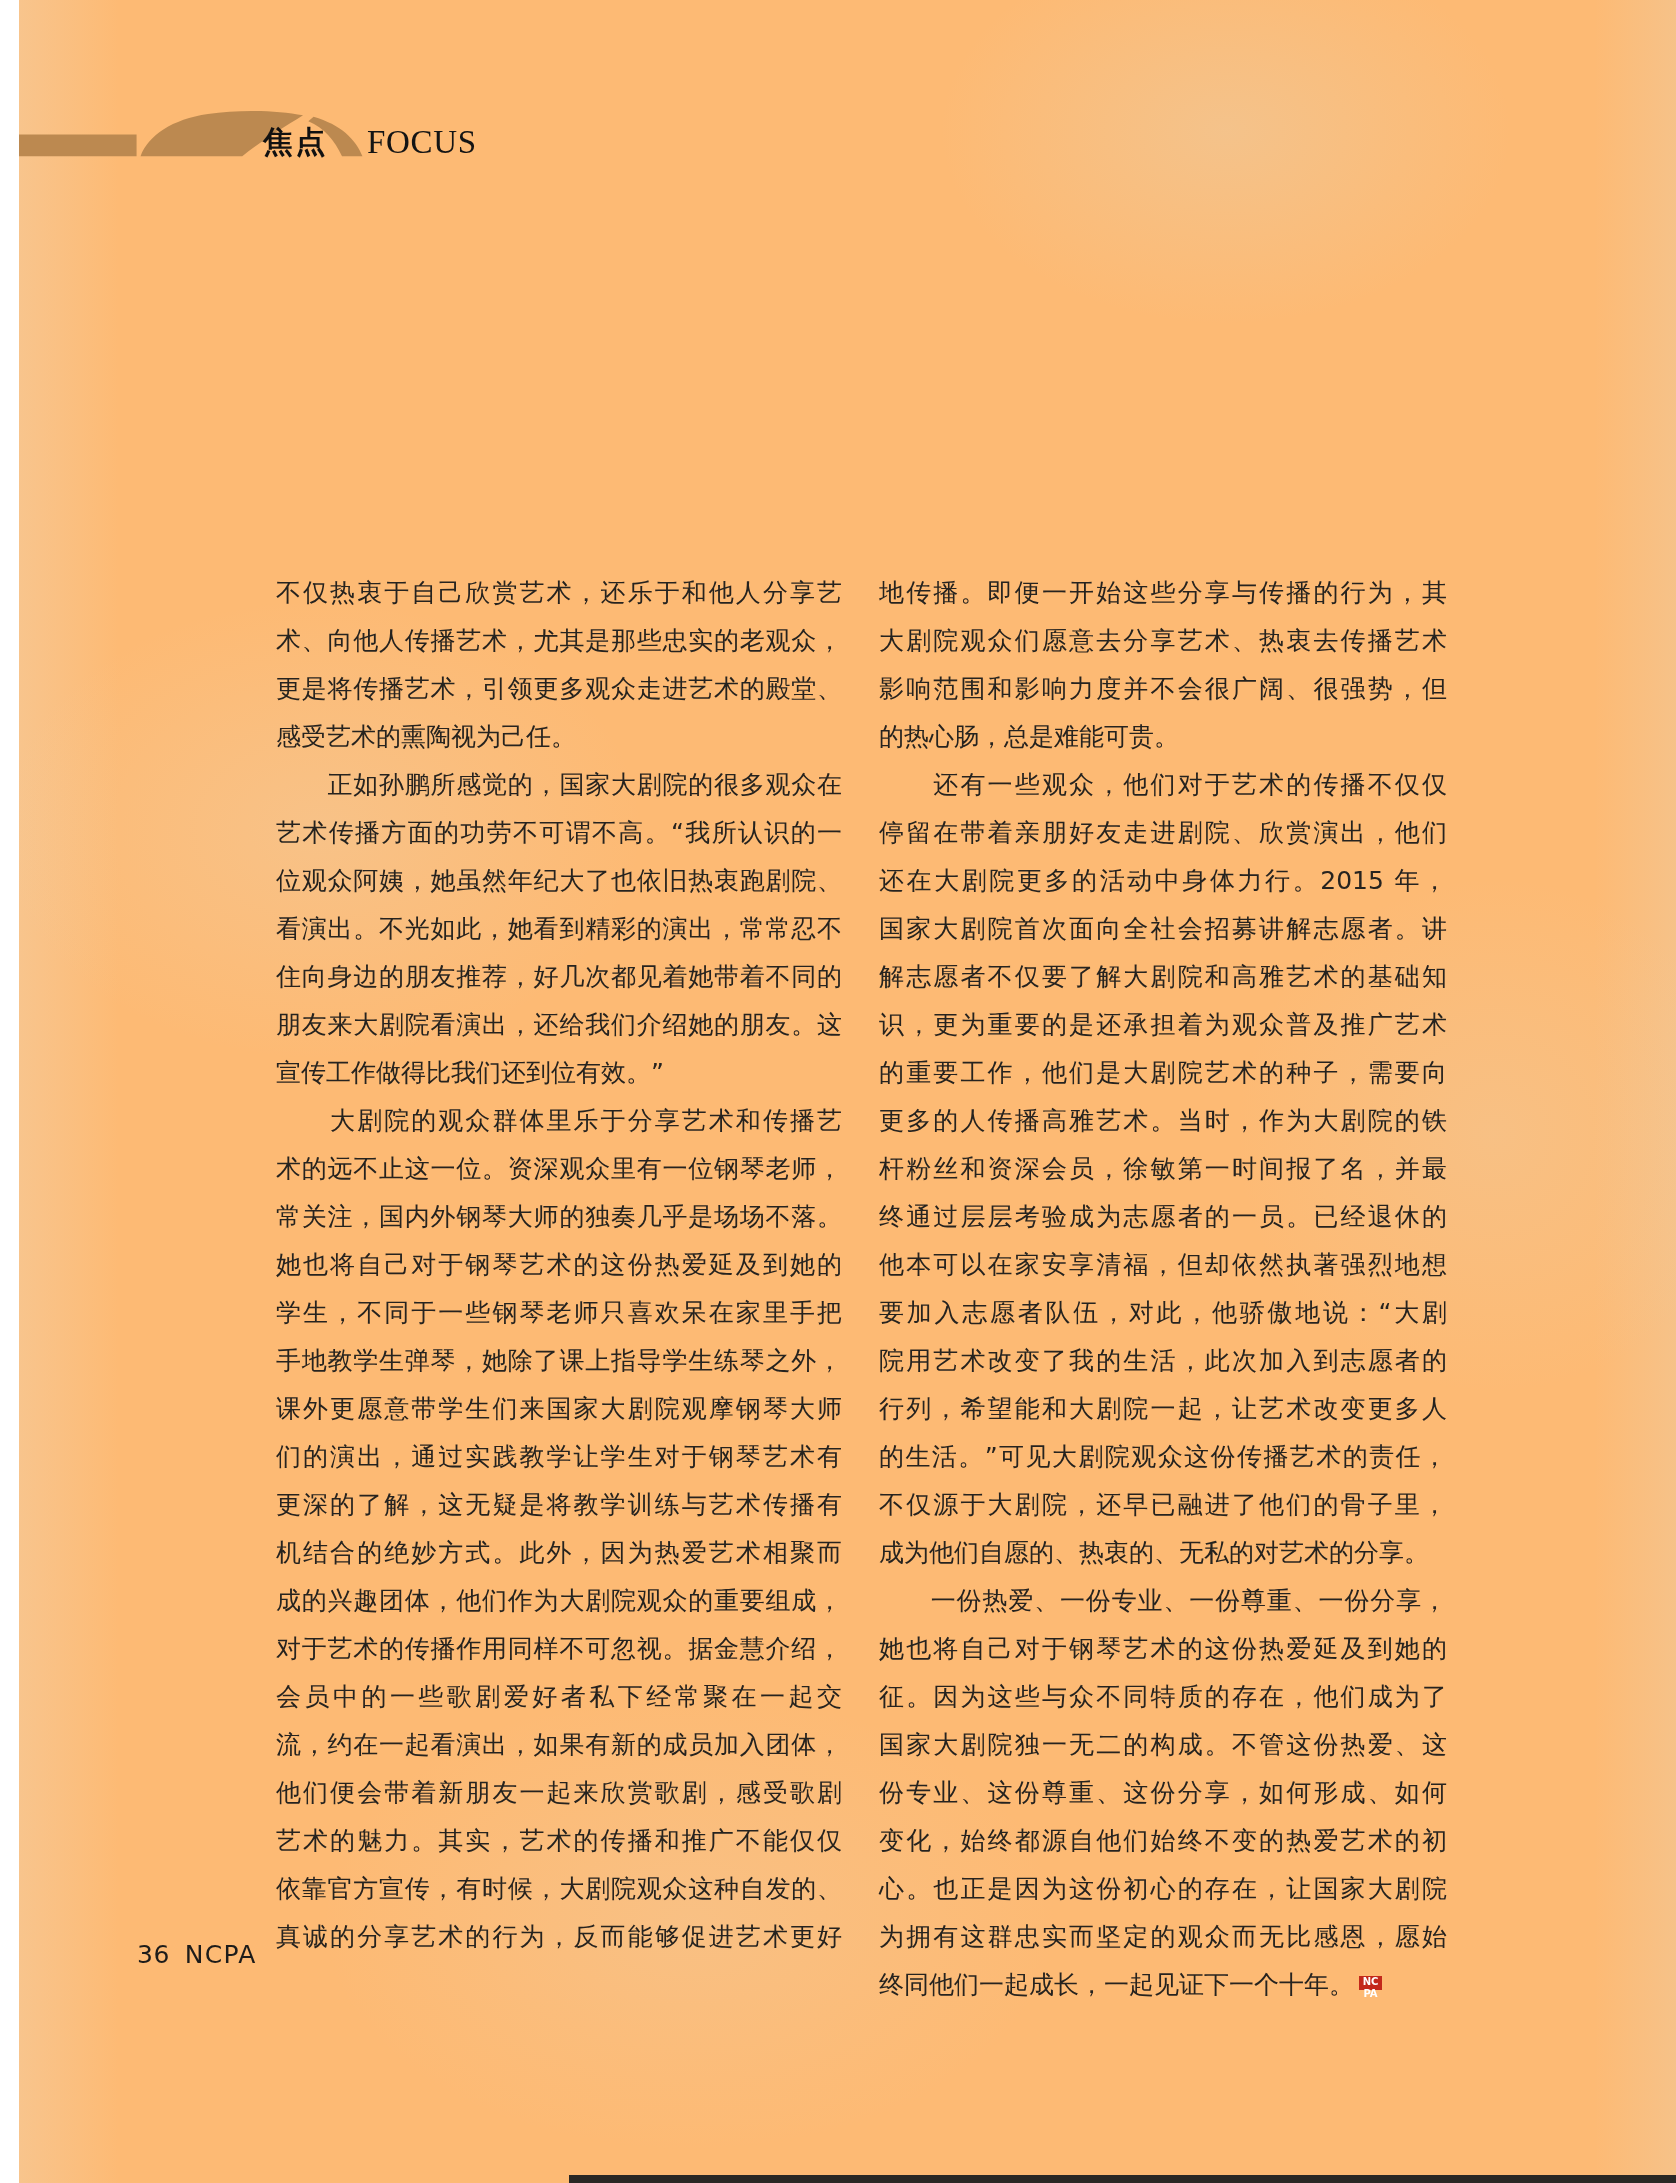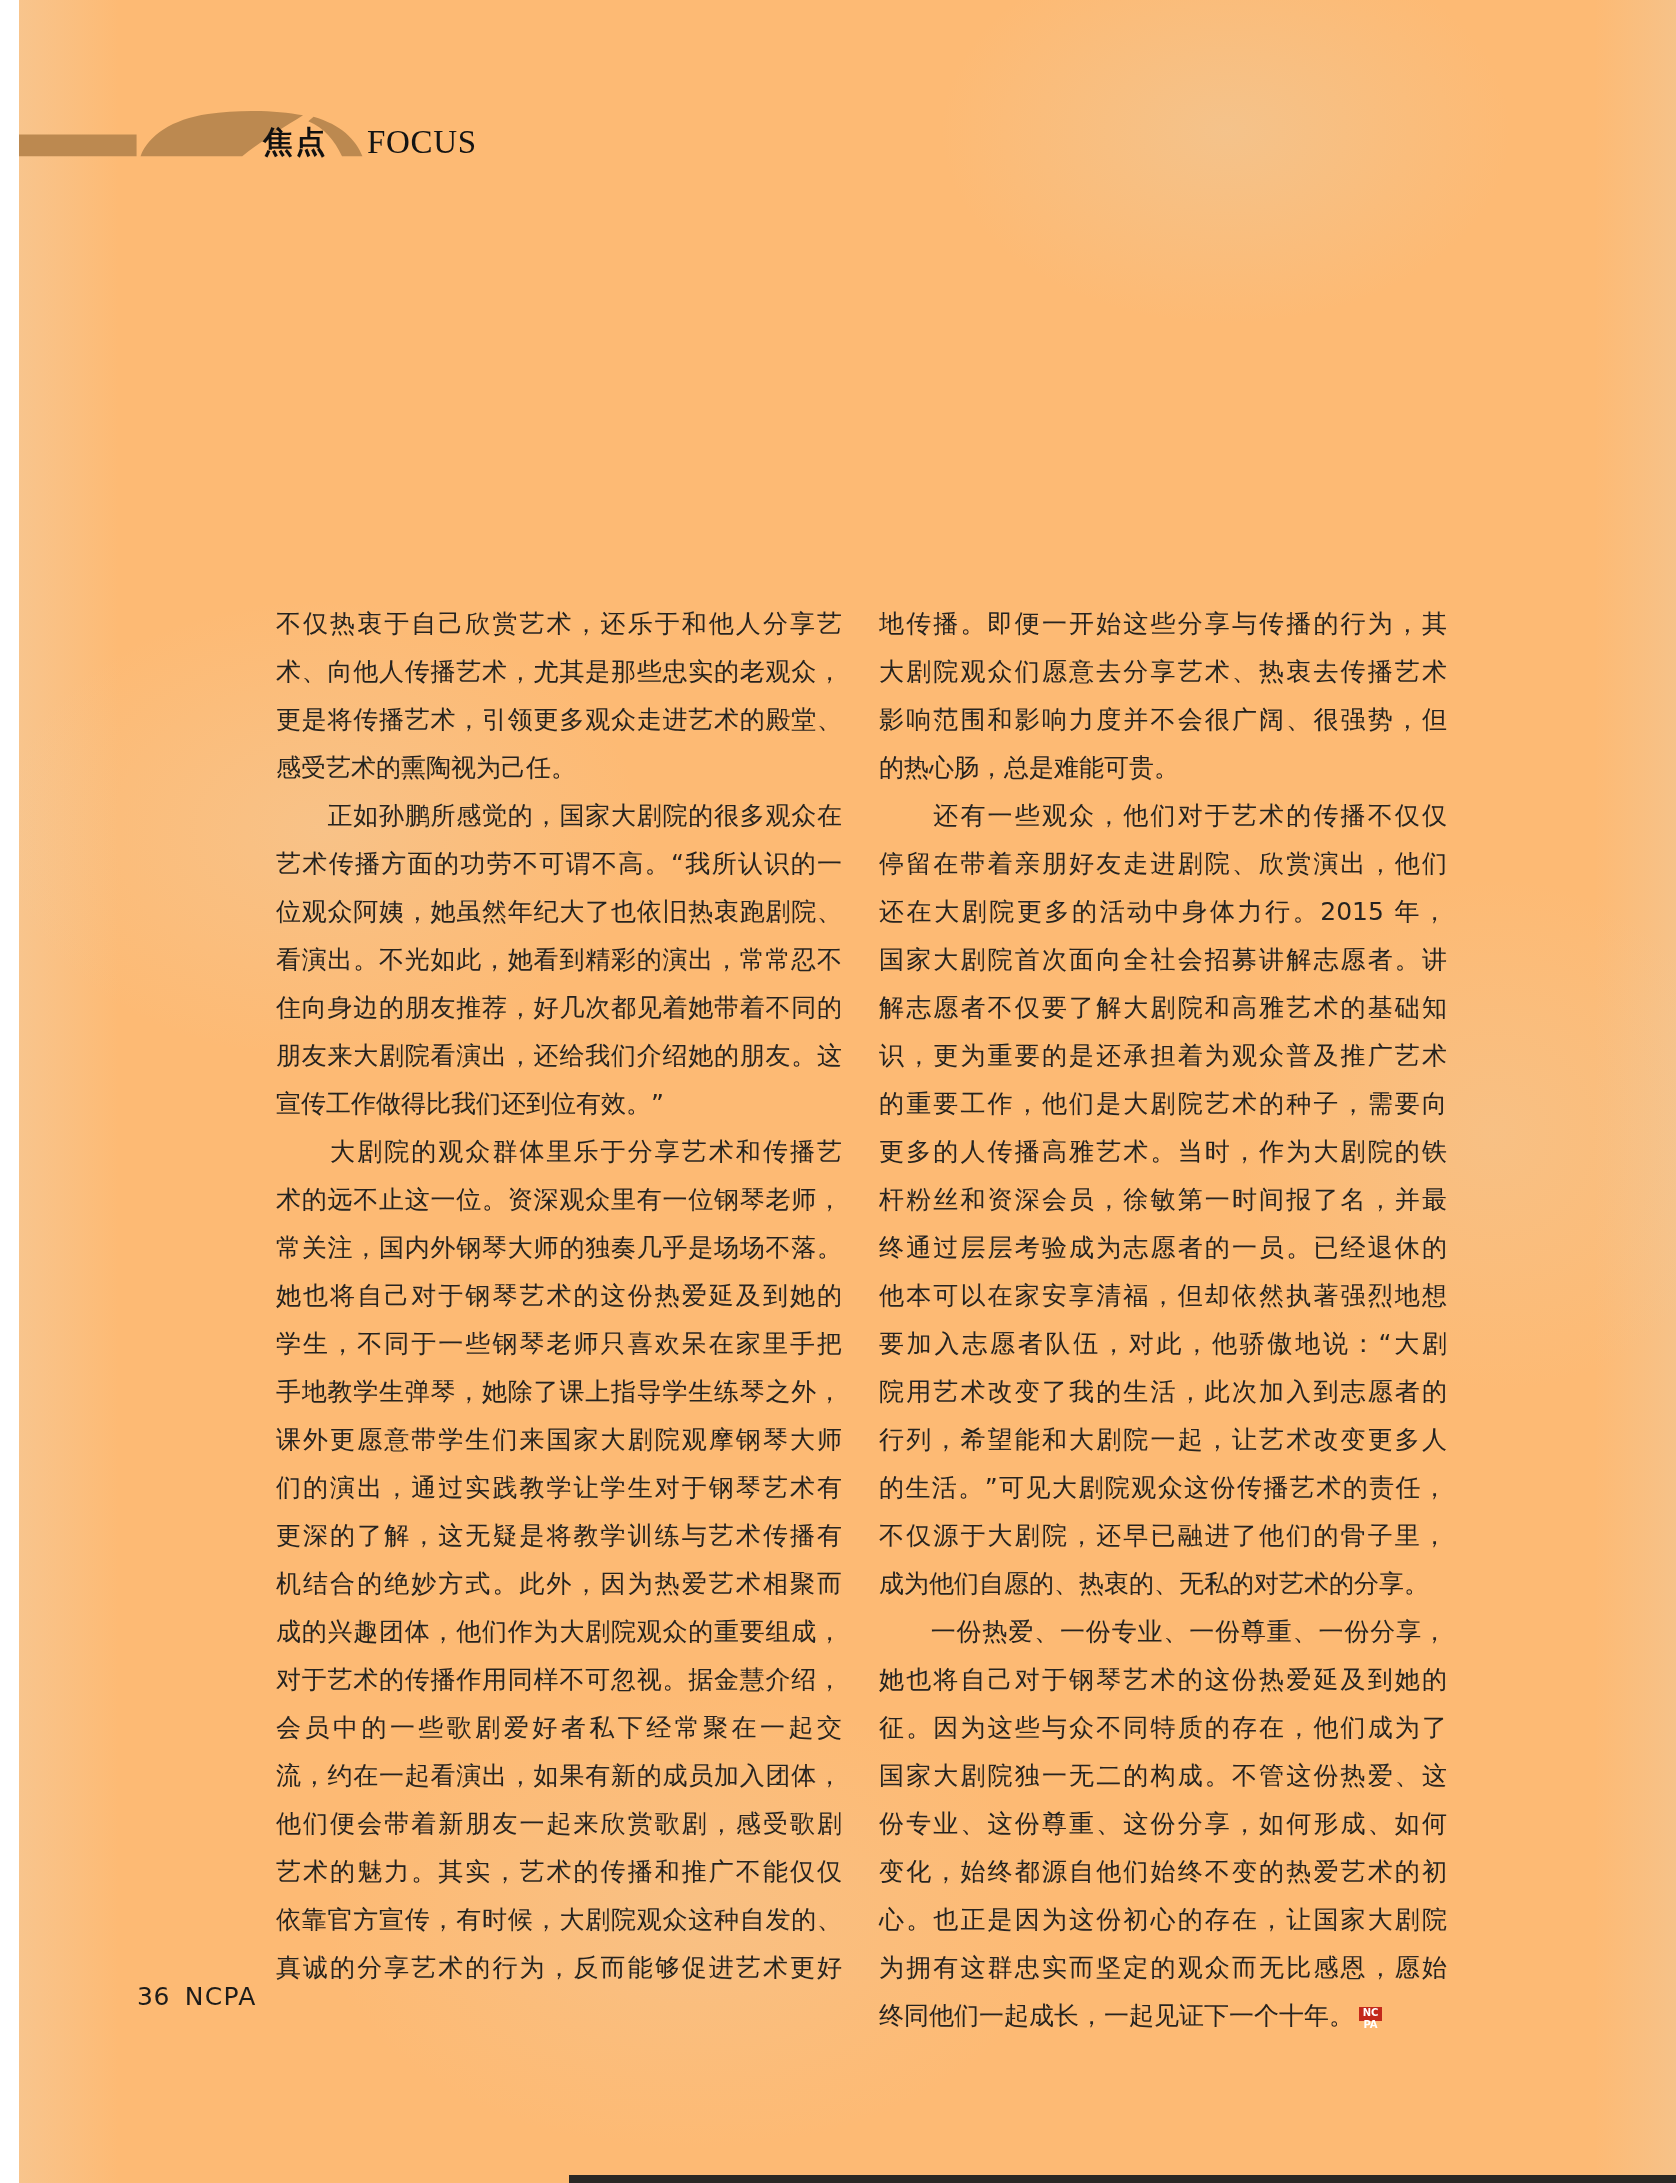--- a/index.html
+++ b/index.html
@@ -26,21 +26,21 @@
     position:absolute;left:244px;top:125px;
     font-size:30px;font-weight:900;color:#111;
     letter-spacing:2.6px;line-height:1.1;
   }
   .tag-en{
     position:absolute;left:348px;top:125px;
     font-family:"Liberation Serif","DejaVu Serif",serif;
     font-size:33px;color:#141414;line-height:1.05;letter-spacing:0.7px;
   }
   .col{
-    position:absolute;top:600px;
+    position:absolute;top:569px;
     color:#26231f;
     font-size:25px;line-height:48px;
     letter-spacing:0;
   }
   .col-left{left:257px;width:566px;}
   .col-right{left:860px;width:568px;}
   .line{
     height:48px;
     text-align:justify;
     text-align-last:justify;
@@ -53,21 +53,21 @@
     width:22.4px;height:14px;
     margin-left:5.3px;
     vertical-align:-4px;
     color:#fff;
     font-size:10px;line-height:12.5px;font-weight:bold;
     text-align:center;text-align-last:center;
     letter-spacing:0;
   }
   .seal span{display:block;}
   .footer{
-    position:absolute;left:118px;top:1982px;
+    position:absolute;left:118px;top:1940px;
     font-size:25px;color:#1d1c1a;font-weight:500;
     letter-spacing:1.3px;
   }
   .footer .num{margin-right:14.5px;letter-spacing:0.7px;}
   .bottom-strip{
     position:absolute;left:550px;top:2175px;
     width:1126px;height:8.6px;
     background:#2a2824;
   }
 </style>

